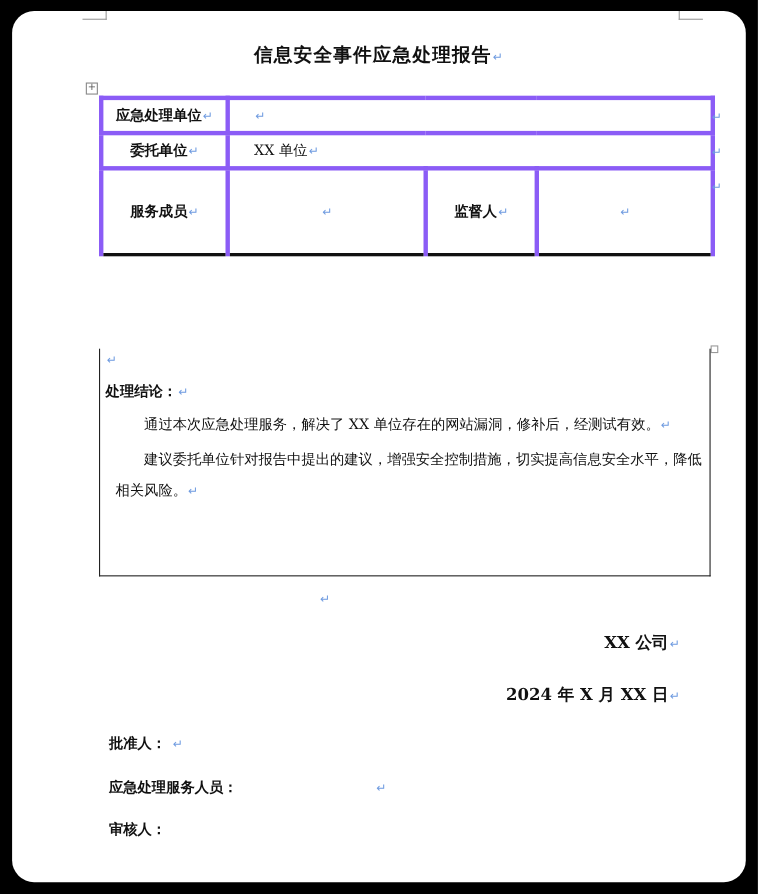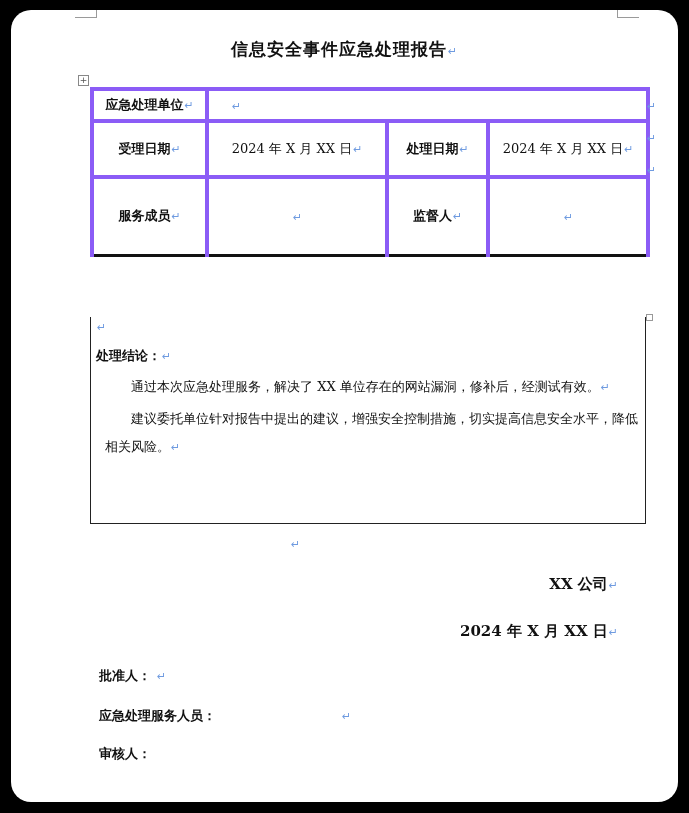--- a/index.html
+++ b/index.html
@@ -50,25 +50,23 @@
         <col style="width:115px">
         <col style="width:180px">
         <col style="width:101px">
         <col style="width:160px">
       </colgroup>
     <tbody>
         <tr style="height:32px">
       <td class="lbl"><span>应急处理单位</span><span class="ret">↵</span></td>
       <td class="val" colspan="3"><span></span><span class="ret">↵</span></td>
     </tr>
-    <tr style="height:56px">
-      <td class="lbl"><span>受理日期</span><span class="ret">↵</span></td>
-      <td class="ctr"><span>2024 年 X 月 XX 日</span><span class="ret">↵</span></td>
-      <td class="lbl"><span>处理日期</span><span class="ret">↵</span></td>
-      <td class="ctr"><span>2024 年 X 月 XX 日</span><span class="ret">↵</span></td>
+    <tr style="height:32px">
+      <td class="lbl"><span>委托单位</span><span class="ret">↵</span></td>
+      <td class="val" colspan="3"><span>XX 单位</span><span class="ret">↵</span></td>
     </tr>
     <tr class="row-thick" style="height:78px">
       <td class="lbl"><span>服务成员</span><span class="ret">↵</span></td>
       <td class="ctr"><span></span><span class="ret">↵</span></td>
       <td class="lbl"><span>监督人</span><span class="ret">↵</span></td>
       <td class="ctr"><span></span><span class="ret">↵</span></td>
     </tr>
   </tbody>
     </table>
 

